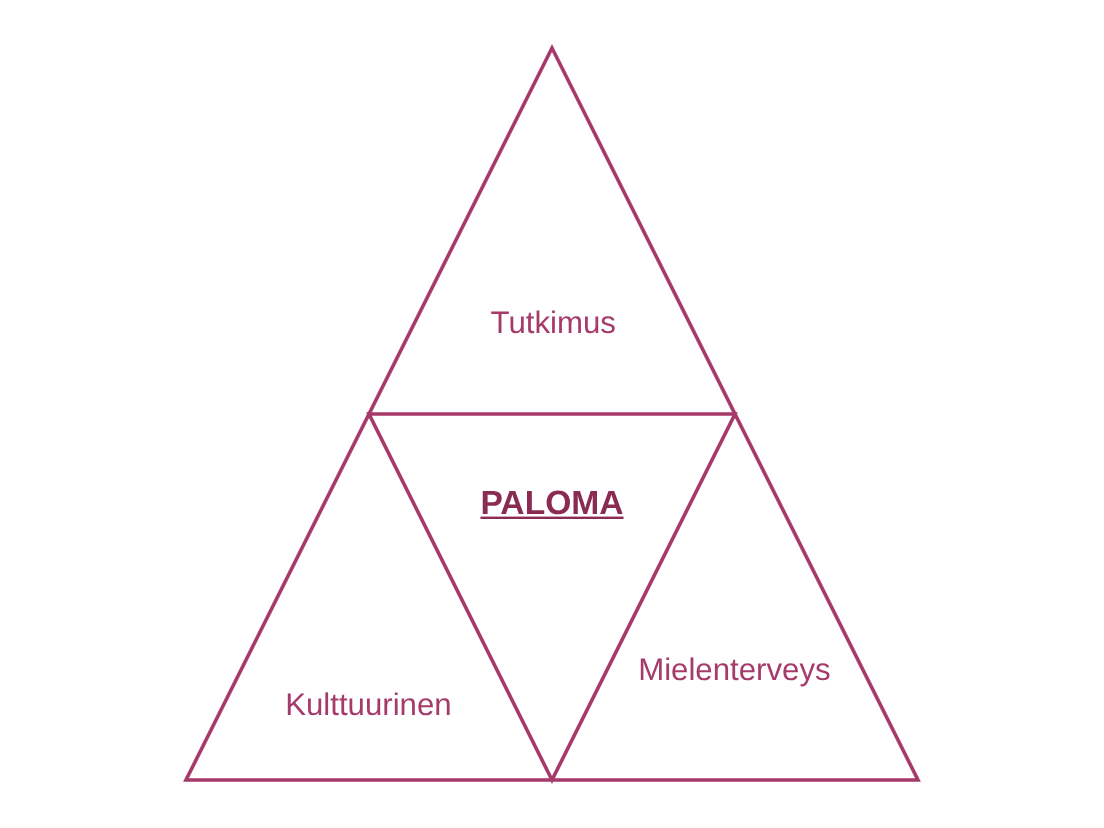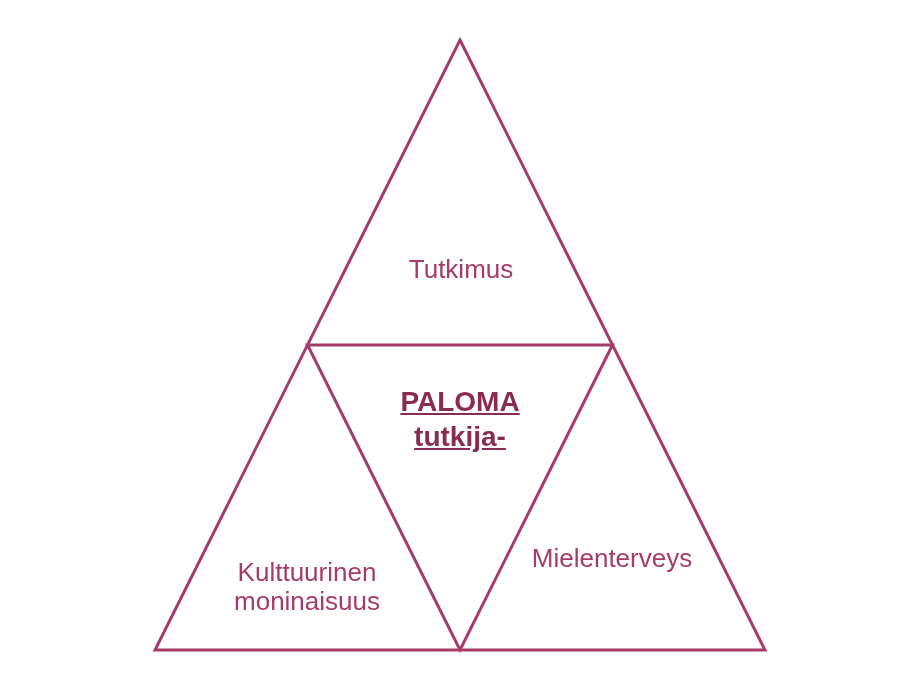--- a/index.html
+++ b/index.html
@@ -48,23 +48,21 @@
 
   <svg width="920" height="690" viewBox="0 0 920 690" aria-hidden="true">
     <polygon points="460,40 765,650 155,650" fill="none" stroke-width="3" stroke-linejoin="miter" stroke="#a63a6b"></polygon>
     <polygon points="307.5,345 612.5,345 460,650" fill="none" stroke-width="3" stroke-linejoin="miter" stroke="#a63a6b"></polygon>
   </svg>
 
   <div class="label" style="left: 461px; top: 269px;">Tutkimus</div>
 
   <div class="label label-title" style="left: 460px; top: 419px;">
     <div>PALOMA</div>
-    <div>tutkija-</div>
   </div>
 
   <div class="label" style="left: 307px; top: 574px; margin-top: 13px;">
     <div>Kulttuurinen</div>
-    <div>moninaisuus</div>
   </div>
 
   <div class="label" style="left: 612px; top: 558px;">Mielenterveys</div>
 
 </div>
 
 </body></html>

